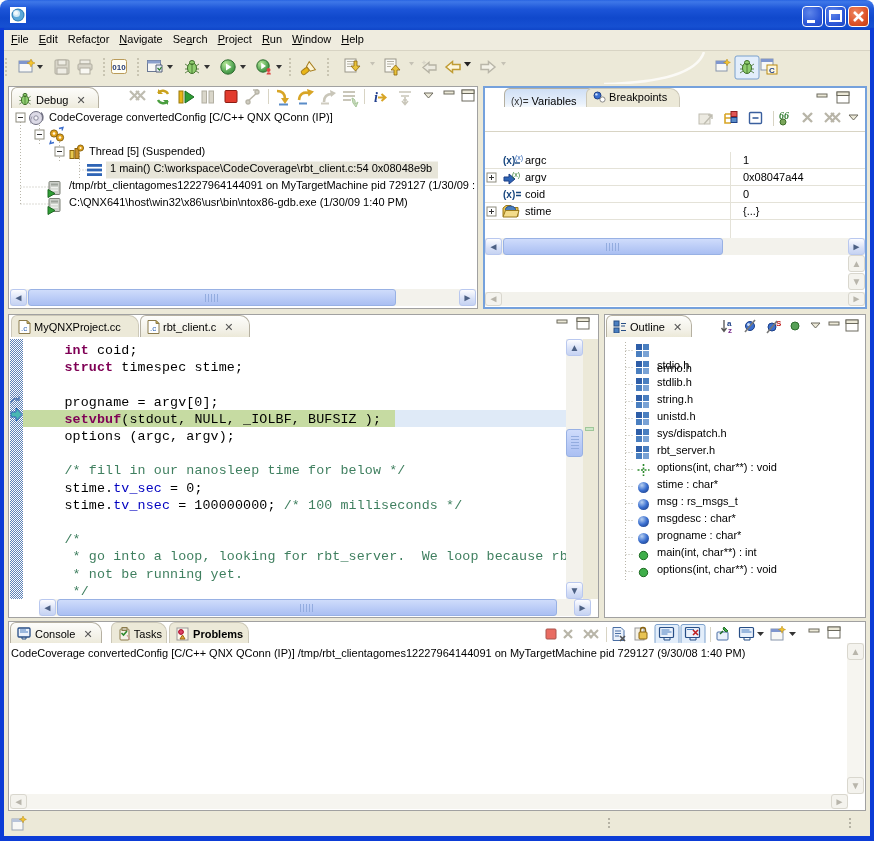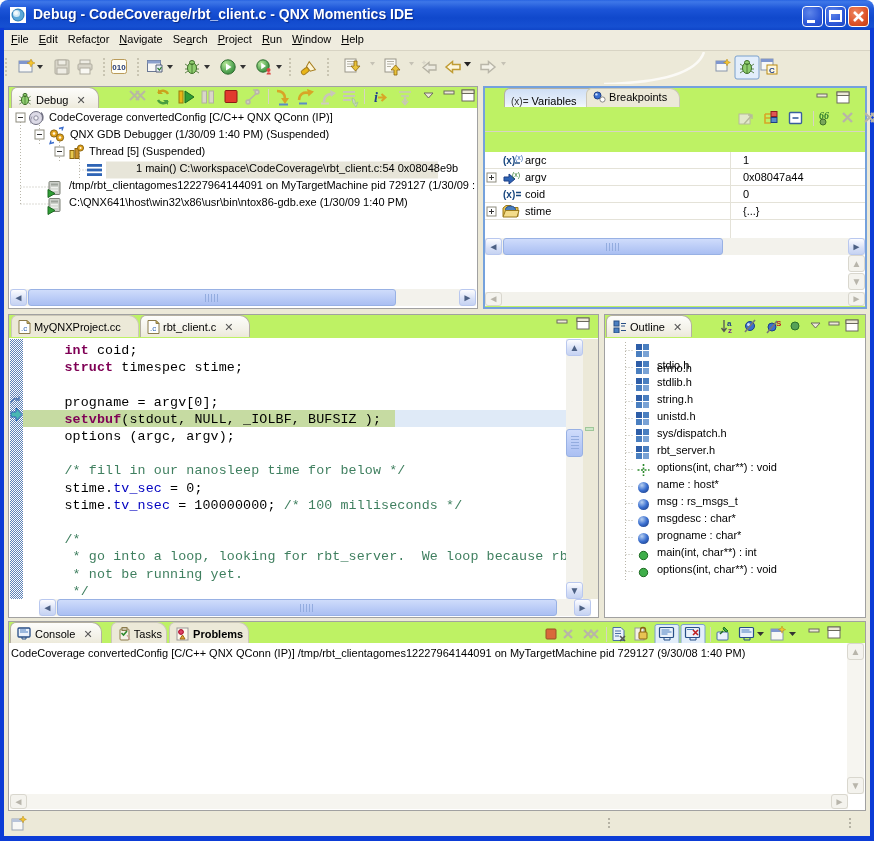--- a/index.html
+++ b/index.html
@@ -18,21 +18,21 @@
 .wbtn.min { left:802px; background:radial-gradient(circle at 35% 30%,#5f86ea,#2c58d8 60%,#1d47c4); }
 .wbtn.max { left:825px; background:radial-gradient(circle at 35% 30%,#5f86ea,#2c58d8 60%,#1d47c4); }
 .wbtn.cls { left:848px; background:radial-gradient(circle at 35% 30%,#ee8861,#dd5329 60%,#c43c0f); }
 
 #menubar { position:absolute; left:4px; top:30px; width:866px; height:21px; background:#efecdf; border-bottom:1px solid #d8d4c4; }
 #menubar { padding-left:2px; } #menubar span { display:inline-block; padding:3px 5px 0 5px; color:#000; }
 #menubar u { text-decoration:underline; }
 
 #toolbar { position:absolute; left:4px; top:52px; width:866px; height:32px; background:#ece9d8; }
 
-.view { position:absolute; border:1px solid #a1a1a1; background:#bef264; }
+.view { position:absolute; border:1px solid #a1a1a1; background:#ffffff; }
 .view.focus { border:2px solid #75a1dc; }
 .tab { position:absolute; top:0; height:22px; border:1px solid #b5b0a1; border-bottom:none; border-radius:6px 10px 0 0; padding:4px 8px 0 6px; background:#ece9d8; white-space:nowrap; }
 .tab.sel { background:linear-gradient(180deg,#fdfdfb, #f2f0e6 70%, #ece9d8); }
 .tab.selblue { background:linear-gradient(180deg,#cfdff5,#e9f1fb 80%,#f5f9fd); }
 .closex { font-size:11px; color:#555; padding-left:5px; }
 
 .white { background:#fff; }
 .sbbtn { position:absolute; width:17px; height:17px; border:1px solid #b9c8ef; border-radius:3px; background:linear-gradient(180deg,#fdfdff,#d7e0f7 60%,#c6d3f2); color:#4d6185; text-align:center; line-height:15px; font-size:10px; font-weight:bold; }
 .sbthumb { position:absolute; border:1px solid #98b1e4; border-radius:3px; background:linear-gradient(180deg,#cfdcfb,#bccdf7 50%,#aabff2); } .gripH { position:absolute; left:50%; top:4px; width:15px; height:8px; margin-left:-7px; background:repeating-linear-gradient(90deg,#93acdf 0,#93acdf 1px,rgba(0,0,0,0) 1px,rgba(0,0,0,0) 3px); } .gripV { position:absolute; top:50%; left:4px; height:15px; width:8px; margin-top:-7px; background:repeating-linear-gradient(180deg,#93acdf 0,#93acdf 1px,rgba(0,0,0,0) 1px,rgba(0,0,0,0) 3px); }
 .sbbtn.dis { background:#f4f3ee; border-color:#d9d7ce; color:#b8b5ab; }
@@ -42,21 +42,20 @@
 <div style="position:absolute;left:0;top:0;width:874px;height:16px;background:#ffffff;"></div>
 <div id="titlebar">
   <svg style="position:absolute;left:10px;top:7px" width="16" height="16">
       <rect width="16" height="16" fill="#fff"></rect>
       <circle cx="8" cy="8" r="6.5" fill="#2e7fb8"></circle>
       <circle cx="8" cy="8" r="5.5" fill="#5ba8d8"></circle>
       <circle cx="6.5" cy="6.5" r="3.5" fill="#cfe8f5"></circle>
       <circle cx="6" cy="6" r="2" fill="#f2fafd"></circle>
       <path d="M 3 12 a 7 7 0 0 0 10 0 a 8 8 0 0 1 -10 0" fill="#1d5a8c"></path>
     </svg>
-  <div class="ttext">Debug - CodeCoverage/rbt_client.c - QNX Momentics IDE</div>
   <div class="wbtn min"><svg width="19" height="19">
         <rect x="4" y="13" width="8" height="3" fill="#fff"></rect>
       </svg></div>
     <div class="wbtn max"><svg width="19" height="19">
         <rect x="4" y="4" width="11" height="10" fill="none" stroke="#fff" stroke-width="2"></rect>
         <rect x="4" y="4" width="11" height="3" fill="#fff"></rect>
       </svg></div>
     <div class="wbtn cls"><svg width="19" height="19">
         <path d="M 5 5 L 14 14 M 14 5 L 5 14" stroke="#fff" stroke-width="2.6"></path>
       </svg></div>
@@ -371,23 +370,22 @@
       </g>
       <g transform="translate(38,89.5)">
         <rect x="2" y="0" width="11" height="13" rx="1" fill="#cdd0ca" stroke="#7e8279"></rect>
         <rect x="4" y="2" width="7" height="2" fill="#9ea39b"></rect>
           <rect x="4" y="5.5" width="7" height="1.4" fill="#eef0ec"></rect>
           <rect x="4" y="8" width="7" height="1.4" fill="#eef0ec"></rect>
         <path d="M 1 8 L 8 12 L 1 16 Z" fill="#2f9e35" stroke="#1d6a22"></path>
       </g>
     </svg>
     <div class="abs" style="left:40px; top:2px;">CodeCoverage convertedConfig [C/C++ QNX QConn (IP)]</div>
-    <div class="abs" style="left:61px; top:19px;">QNX GDB Debugger (1/30/09 1:40 PM) (Suspended)</div>
     <div class="abs" style="left:80px; top:36px;">Thread [5] (Suspended)</div>
-    <div class="abs" style="left:101px; top:53px;margin-left:26px;">1 main() C:\workspace\CodeCoverage\rbt_client.c:54 0x08048e9b</div>
+    <div class="abs" style="left:101px; top:53px;">1 main() C:\workspace\CodeCoverage\rbt_client.c:54 0x08048e9b</div>
     <div class="abs" style="left:60px; top:70px; white-space:nowrap;">/tmp/rbt_clientagomes12227964144091 on MyTargetMachine pid 729127 (1/30/09 :</div>
     <div class="abs" style="left:60px; top:87px; white-space:nowrap;">C:\QNX641\host\win32\x86\usr\bin\ntox86-gdb.exe (1/30/09 1:40 PM)</div>
   </div>
 
   <div class="abs" style="left:1px; top:202px; width:466px; height:17px; background:#f3f2ec;">
     <div class="sbbtn" style="left:0; top:0;">◄</div>
     <div class="sbthumb" style="left:18px; top:0; width:368px; height:17px;">
         <div class="gripH"></div>
       </div>
     <div class="sbbtn" style="right:0; top:0;">►</div>
@@ -400,21 +398,21 @@
         <circle cx="4.5" cy="4.5" r="3.5" fill="#3a6fd0" stroke="#1d3f86"></circle>
         <circle cx="3.4" cy="3.4" r="1.2" fill="#cfe0f8"></circle>
         <circle cx="9.5" cy="8.5" r="2.6" fill="#fff" stroke="#888"></circle>
       </svg> Breakpoints</div>
   <svg width="50" height="16" style="position:absolute; right:2px; top:2px;">
     <rect x="4" y="4" width="10" height="3" fill="#ece9d8" stroke="#6c6a5e"></rect>
     <rect x="24" y="2" width="12" height="11" fill="#fff" stroke="#6c6a5e"></rect>
       <rect x="24" y="2" width="12" height="3.5" fill="#ece9d8" stroke="#6c6a5e"></rect>
   </svg>
 
-  <div class="abs" style="left:0; top:19px; width:380px; height:25px; border-bottom:1px solid #d8d4c4;padding-left:40px;">
+  <div class="abs" style="left:0; top:19px; width:380px; height:25px; border-bottom:1px solid #d8d4c4;">
    <svg width="380" height="25">
 
     <g transform="translate(213,4)" opacity="0.85">
       <rect x="1" y="3" width="11" height="10" fill="#e9e7dc" stroke="#b5b2a4"></rect>
       <path d="M 6 13 l 8 -9 m 0 4 v -4 h -4" stroke="#b5b2a4" stroke-width="1.4" fill="none"></path>
     </g>
 
     <g transform="translate(238,4)">
       <path d="M 2 3 h 6 M 2 3 v 9 h 6 M 2 7 h 6" stroke="#d8a526" stroke-width="1.6" fill="none"></path>
       <rect x="8" y="0.5" width="6" height="5" fill="#e05555" stroke="#902020"></rect>
@@ -665,21 +663,21 @@
       <circle cx="38.5" cy="230.5" r="4.2" fill="#3fae4a" stroke="#1d6a22"></circle>
     </svg>
     <div class="abs" style="left:52px; top:0px;margin-top:20px;">errno.h</div>
     <div class="abs" style="left:52px; top:17px;">stdio.h</div>
     <div class="abs" style="left:52px; top:34px;">stdlib.h</div>
     <div class="abs" style="left:52px; top:51px;">string.h</div>
     <div class="abs" style="left:52px; top:68px;">unistd.h</div>
     <div class="abs" style="left:52px; top:85px;">sys/dispatch.h</div>
     <div class="abs" style="left:52px; top:102px;">rbt_server.h</div>
     <div class="abs" style="left:52px; top:119px;">options(int, char**) : void</div>
-    <div class="abs" style="left:52px; top:136px;">name : host*</div>
+    <div class="abs" style="left:52px; top:136px;">stime : char*</div>
     <div class="abs" style="left:52px; top:153px;">msg : rs_msgs_t</div>
     <div class="abs" style="left:52px; top:170px;">msgdesc : char*</div>
     <div class="abs" style="left:52px; top:187px;">progname : char*</div>
     <div class="abs" style="left:52px; top:204px;">main(int, char**) : int</div>
     <div class="abs" style="left:52px; top:221px;">options(int, char**) : void</div>
   </div>
 </div>
 
 <div class="view" id="console" style="left:8px; top:621px; width:858px; height:190px;">
   <div class="tab sel" style="left:1px; width:92px;"><svg width="15" height="13" style="vertical-align:-2px">

